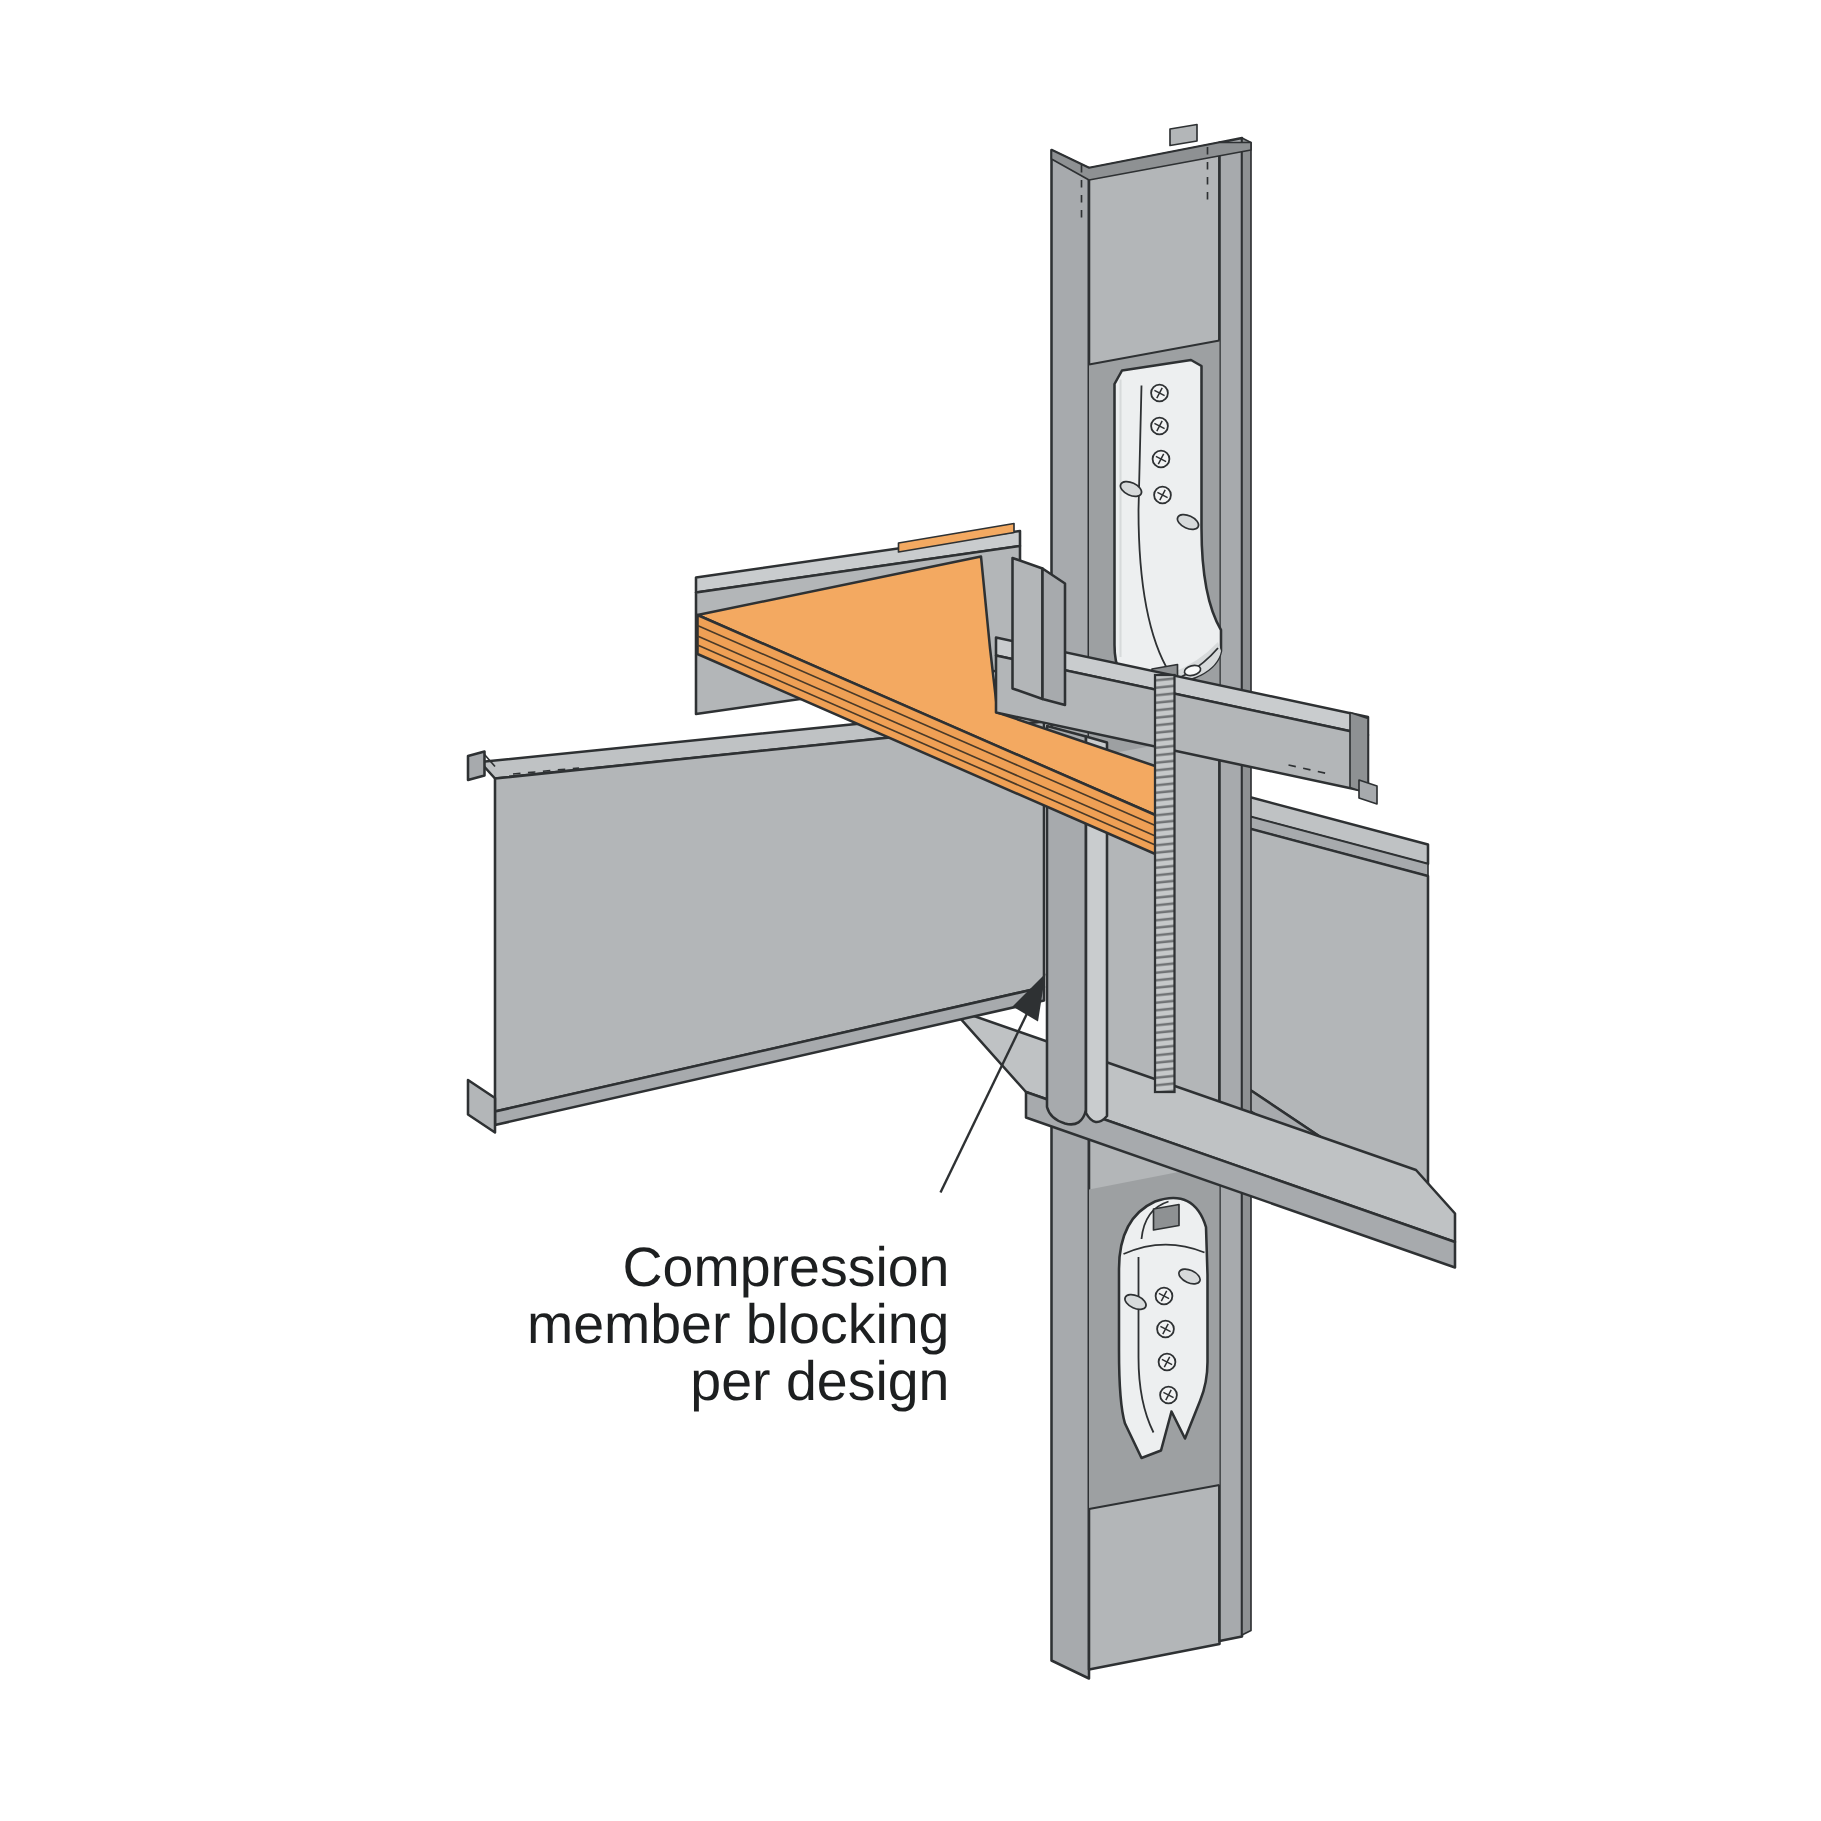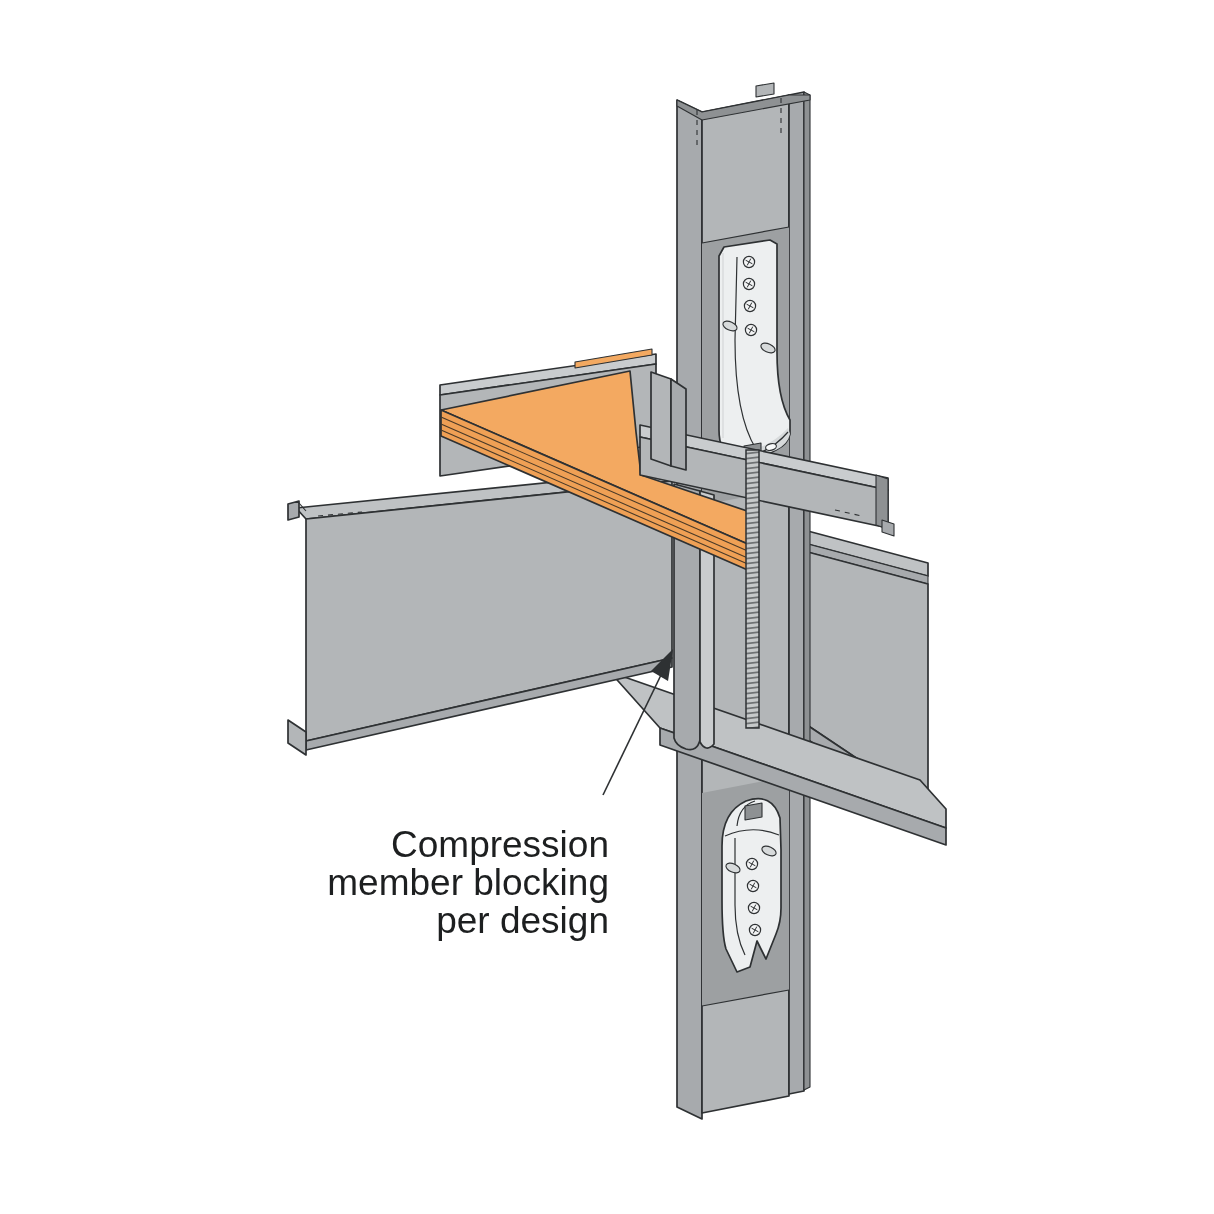--- a/index.html
+++ b/index.html
@@ -1,17 +1,17 @@
 <!DOCTYPE html>
 <html style="--c-background: #ffffff; --c-steel_mid: #b3b6b8; --c-steel_flange: #a7aaad; --c-steel_light: #c9ccce; --c-steel_lighter: #bfc2c4; --c-steel_dark: #8e9193; --c-steel_cavity: #9da0a2; --c-holdown: #edeff0; --c-holdown_shade: #d7dadb; --c-wood_top: #f3a961; --c-wood_edge: #efa055; --c-ply_line: #4a3a28; --c-rod: #c6c9ca; --c-rod_thread: #6f7274; --c-outline: #2e3133; --c-text: #1d1f20;"><head>
 <meta charset="utf-8">
 <style>
   html,body{margin:0;padding:0;background:#fff;}
   .stage{width:1167px;height:1214px;position:relative;background:var(--c-background,#fff);
-         font-family:"Liberation Sans", sans-serif;}
+         font-family:"Liberation Sans", sans-serif;padding-left:24px;}
   svg{display:block;}
   .anno{font-family:"Liberation Sans", sans-serif;font-size:37px;fill:var(--c-text,#1d1f20);}
   .outl{stroke:var(--c-outline,#2e3133);stroke-width:1.7;stroke-linejoin:round;}
   .thin{stroke:var(--c-outline,#2e3133);stroke-width:1.1;stroke-linejoin:round;}
   .dash{stroke:var(--c-outline,#2e3133);stroke-width:1.1;stroke-dasharray:5 5;fill:none;}
   .fold{stroke:var(--c-outline,#2e3133);stroke-width:1.2;fill:none;}
 </style>
 </head>
 <body>
 

